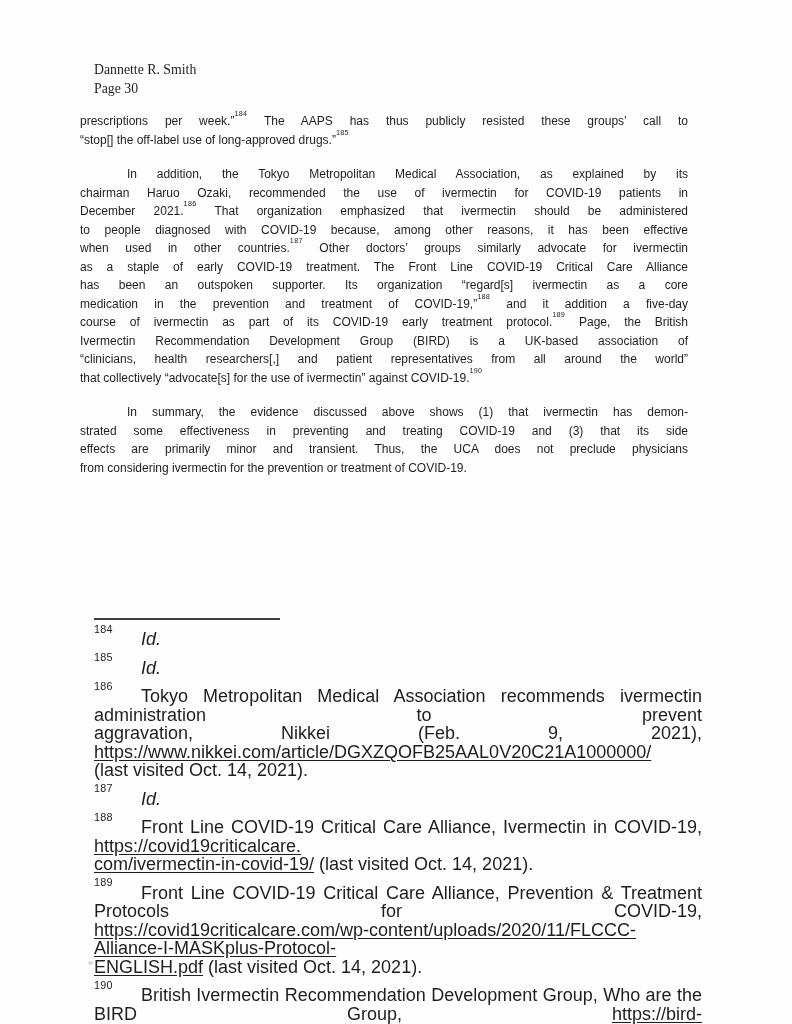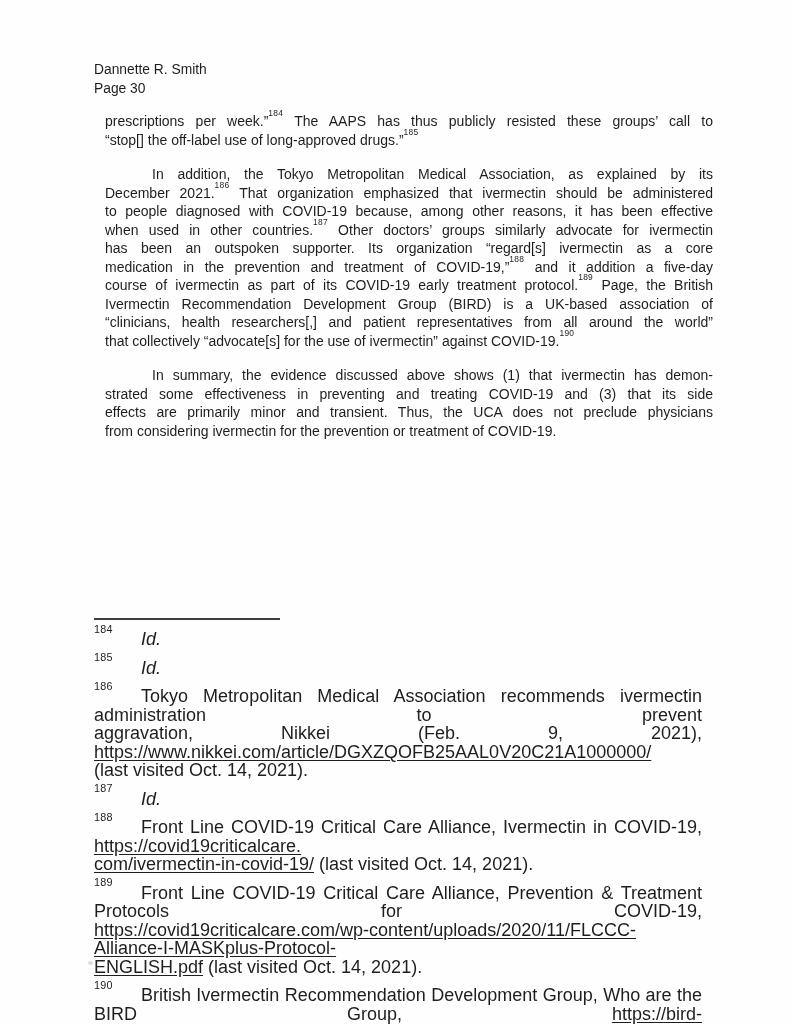--- a/index.html
+++ b/index.html
@@ -11,27 +11,28 @@
     font-family: "Liberation Sans", sans-serif;
     color: #1e1e1e;
     overflow: hidden;
   }
   .header {
     position: absolute;
     left: 94px;
     top: 60px;
     font-size: 13.8px;
     line-height: 19px;
+    font-family: Liberation Serif, serif;
   }
   .bodytext {
     position: absolute;
-    left: 105px;
+    left: 80px;
     top: 112px;
     width: 608px;
-    font-size: 14px;
+    font-size: 12px;
     line-height: 18.5px;
   }
   .para { margin-bottom: 16px; }
   .para:last-child { margin-bottom: 16px; }
   .tline { text-align: justify; text-align-last: justify; }
   .tline.tlast { text-align-last: left; }
   .tline.findent { text-indent: 47px; }
   .fnrule {
     position: absolute;
     left: 94px;
@@ -79,23 +80,25 @@
     <div>Page 30</div>
   </div>
 
   <div class="bodytext">
       <div class="para">
         <div class="tline"><span>prescriptions per week.”</span><sup>184</sup><span> The AAPS has thus publicly resisted these groups’ call to</span></div>
         <div class="tline tlast"><span>“stop[] the off-label use of long-approved drugs.”</span><sup>185</sup></div>
       </div>
       <div class="para">
         <div class="tline findent"><span>In addition, the Tokyo Metropolitan Medical Association, as explained by its</span></div>
+        <div class="tline"><span>chairman Haruo Ozaki, recommended the use of ivermectin for COVID-19 patients in</span></div>
         <div class="tline"><span>December 2021.</span><sup>186</sup><span> That organization emphasized that ivermectin should be administered</span></div>
         <div class="tline"><span>to people diagnosed with COVID-19 because, among other reasons, it has been effective</span></div>
         <div class="tline"><span>when used in other countries.</span><sup>187</sup><span> Other doctors’ groups similarly advocate for ivermectin</span></div>
+        <div class="tline"><span>as a staple of early COVID-19 treatment. The Front Line COVID-19 Critical Care Alliance</span></div>
         <div class="tline"><span>has been an outspoken supporter. Its organization “regard[s] ivermectin as a core</span></div>
         <div class="tline"><span>medication in the prevention and treatment of COVID-19,”</span><sup>188</sup><span> and it addition a five-day</span></div>
         <div class="tline"><span>course of ivermectin as part of its COVID-19 early treatment protocol.</span><sup>189</sup><span> Page, the British</span></div>
         <div class="tline"><span>Ivermectin Recommendation Development Group (BIRD) is a UK-based association of</span></div>
         <div class="tline"><span>“clinicians, health researchers[,] and patient representatives from all around the world”</span></div>
         <div class="tline tlast"><span>that collectively “advocate[s] for the use of ivermectin” against COVID-19.</span><sup>190</sup></div>
       </div>
       <div class="para">
         <div class="tline findent"><span>In summary, the evidence discussed above shows (1) that ivermectin has demon-</span></div>
         <div class="tline"><span>strated some effectiveness in preventing and treating COVID-19 and (3) that its side</span></div>

